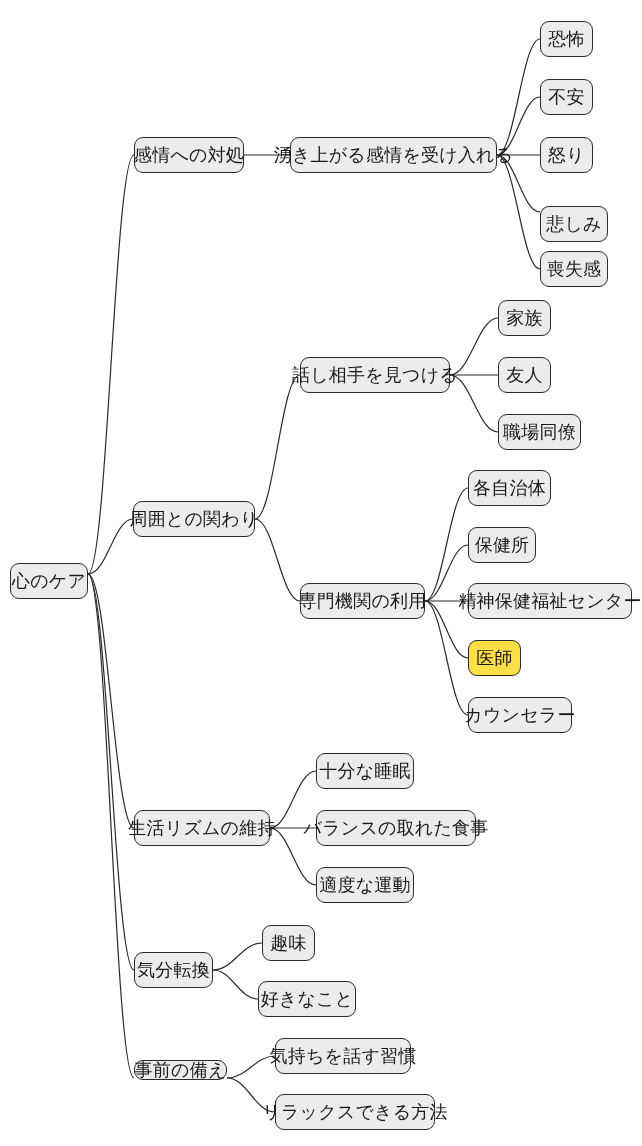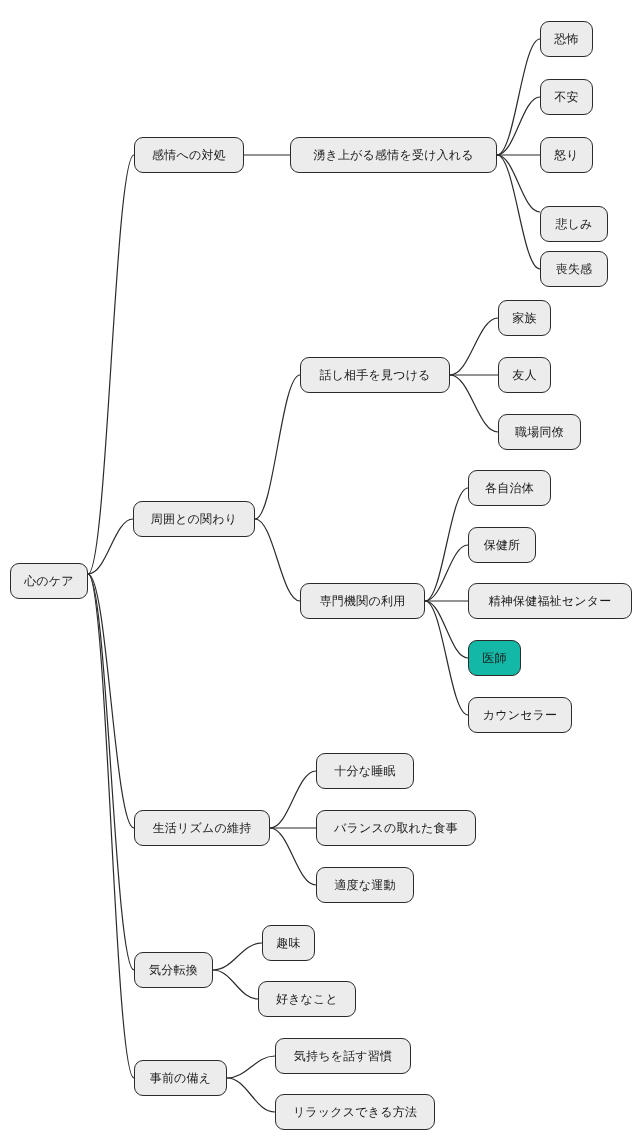--- a/index.html
+++ b/index.html
@@ -28,21 +28,21 @@
   .mm-node {
     position: absolute;
     box-sizing: border-box;
     display: flex;
     align-items: center;
     justify-content: center;
     background: #ececec;
     border: 1.4px solid #2b2b2b;
     border-radius: 9px;
     color: #1a1a1a;
-    font-size: 12px;
+    font-size: 18px;
     line-height: 1;
     letter-spacing: 0.2px;
     white-space: nowrap;
     padding: 0 9px;
     font-family: "DejaVu Sans", "Liberation Sans", sans-serif;
   }
   .mm-node .mm-label {
     display: block;
     pointer-events: none;
   }
@@ -126,21 +126,21 @@
       </div>
       <div class="mm-node" style="left: 468px; top: 470px; width: 83px; height: 36px; background: rgb(236, 236, 236); border-color: rgb(43, 43, 43); color: rgb(26, 26, 26);">
         <span class="mm-label">各自治体</span>
       </div>
       <div class="mm-node" style="left: 468px; top: 527px; width: 68px; height: 36px; background: rgb(236, 236, 236); border-color: rgb(43, 43, 43); color: rgb(26, 26, 26);">
         <span class="mm-label">保健所</span>
       </div>
       <div class="mm-node" style="left: 468px; top: 583px; width: 164px; height: 36px; background: rgb(236, 236, 236); border-color: rgb(43, 43, 43); color: rgb(26, 26, 26);">
         <span class="mm-label">精神保健福祉センター</span>
       </div>
-      <div class="mm-node" style="left: 468px; top: 640px; width: 53px; height: 36px; background: #14b8a6; border-color: rgb(43, 43, 43); color: rgb(26, 26, 26);">
+      <div class="mm-node" style="left: 468px; top: 640px; width: 53px; height: 36px; background: #fde047; border-color: rgb(43, 43, 43); color: rgb(26, 26, 26);">
         <span class="mm-label">医師</span>
       </div>
       <div class="mm-node" style="left: 468px; top: 697px; width: 104px; height: 36px; background: rgb(236, 236, 236); border-color: rgb(43, 43, 43); color: rgb(26, 26, 26);">
         <span class="mm-label">カウンセラー</span>
       </div>
       <div class="mm-node" style="left: 134px; top: 810px; width: 136px; height: 36px; background: rgb(236, 236, 236); border-color: rgb(43, 43, 43); color: rgb(26, 26, 26);">
         <span class="mm-label">生活リズムの維持</span>
       </div>
       <div class="mm-node" style="left: 316px; top: 753px; width: 98px; height: 36px; background: rgb(236, 236, 236); border-color: rgb(43, 43, 43); color: rgb(26, 26, 26);">
         <span class="mm-label">十分な睡眠</span>
@@ -153,21 +153,21 @@
       </div>
       <div class="mm-node" style="left: 134px; top: 952px; width: 79px; height: 36px; background: rgb(236, 236, 236); border-color: rgb(43, 43, 43); color: rgb(26, 26, 26);">
         <span class="mm-label">気分転換</span>
       </div>
       <div class="mm-node" style="left: 262px; top: 925px; width: 53px; height: 36px; background: rgb(236, 236, 236); border-color: rgb(43, 43, 43); color: rgb(26, 26, 26);">
         <span class="mm-label">趣味</span>
       </div>
       <div class="mm-node" style="left: 258px; top: 981px; width: 98px; height: 36px; background: rgb(236, 236, 236); border-color: rgb(43, 43, 43); color: rgb(26, 26, 26);">
         <span class="mm-label">好きなこと</span>
       </div>
-      <div class="mm-node" style="left: 134px; top: 1060px; width: 93px; height: 36px; background: rgb(236, 236, 236); border-color: rgb(43, 43, 43); color: rgb(26, 26, 26);">
+      <div class="mm-node" style="left: 134px; top: 1060px; width: 93px; height: 20px; background: rgb(236, 236, 236); border-color: rgb(43, 43, 43); color: rgb(26, 26, 26);">
         <span class="mm-label">事前の備え</span>
       </div>
       <div class="mm-node" style="left: 275px; top: 1038px; width: 136px; height: 36px; background: rgb(236, 236, 236); border-color: rgb(43, 43, 43); color: rgb(26, 26, 26);">
         <span class="mm-label">気持ちを話す習慣</span>
       </div>
       <div class="mm-node" style="left: 275px; top: 1094px; width: 160px; height: 36px; background: rgb(236, 236, 236); border-color: rgb(43, 43, 43); color: rgb(26, 26, 26);">
         <span class="mm-label">リラックスできる方法</span>
       </div>
     </div>
 </div>

